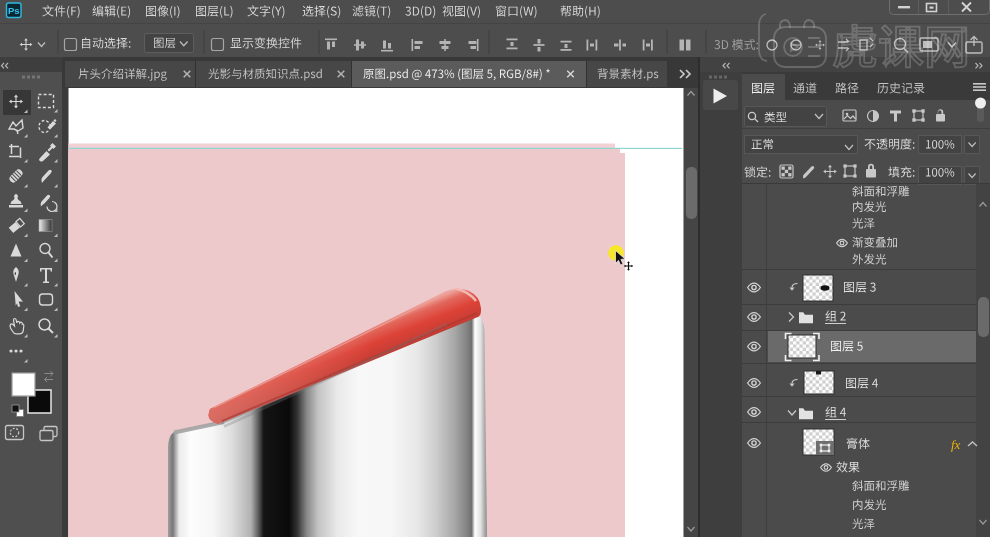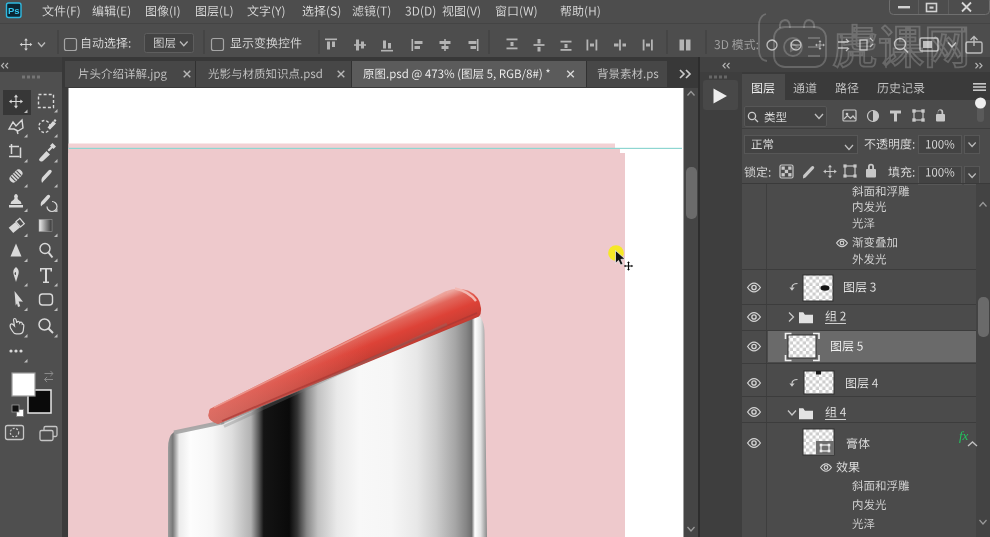--- a/index.html
+++ b/index.html
@@ -102,21 +102,21 @@
 <div class="abs" style="left:976px;top:184px;width:14px;height:353px;background:#434343"></div>
 <div class="abs" style="left:977.5px;top:297px;width:11px;height:40px;background:#6a6a6a;border-radius:5px"></div>
 <div class="abs" style="left:768px;top:330.5px;width:208px;height:31.5px;background:#6a6a6a"></div>
 <div class="abs" style="left:766px;top:184px;width:1px;height:353px;background:#3e3e3e"></div>
 <div class="abs" style="left:742px;top:269px;width:234px;height:1px;background:#3c3c3c"></div>
 <div class="abs" style="left:742px;top:303.5px;width:234px;height:1px;background:#3c3c3c"></div>
 <div class="abs" style="left:742px;top:329.5px;width:234px;height:1px;background:#3c3c3c"></div>
 <div class="abs" style="left:742px;top:362.5px;width:234px;height:1px;background:#3c3c3c"></div>
 <div class="abs" style="left:742px;top:395.5px;width:234px;height:1px;background:#3c3c3c"></div>
 <div class="abs" style="left:742px;top:421.5px;width:234px;height:1px;background:#3c3c3c"></div>
-<div class="abs" style="left:951px;top:428px;width:30px;height:14px;color:#22c55e;font:italic 13px 'Liberation Serif';margin-left:8px;">fx</div>
+<div class="abs" style="left:951px;top:437px;width:30px;height:14px;color:#eab308;font:italic 13px 'Liberation Serif';">fx</div>
 <svg class="abs" style="left:0;top:0" width="990" height="537" viewBox="0 0 990 537">
 <defs>
 <pattern id="chk" width="6.5" height="6.5" patternUnits="userSpaceOnUse">
 <rect width="6.5" height="6.5" fill="#ffffff"></rect>
           <rect width="3.25" height="3.25" fill="#cdcdcd"></rect>
           <rect x="3.25" y="3.25" width="3.25" height="3.25" fill="#cdcdcd"></rect>
         </pattern>
 <linearGradient id="gtool" x1="0" y1="0" x2="1" y2="0">
           <stop offset="0" stop-color="#eee"></stop>
           <stop offset="1" stop-color="#333"></stop>

